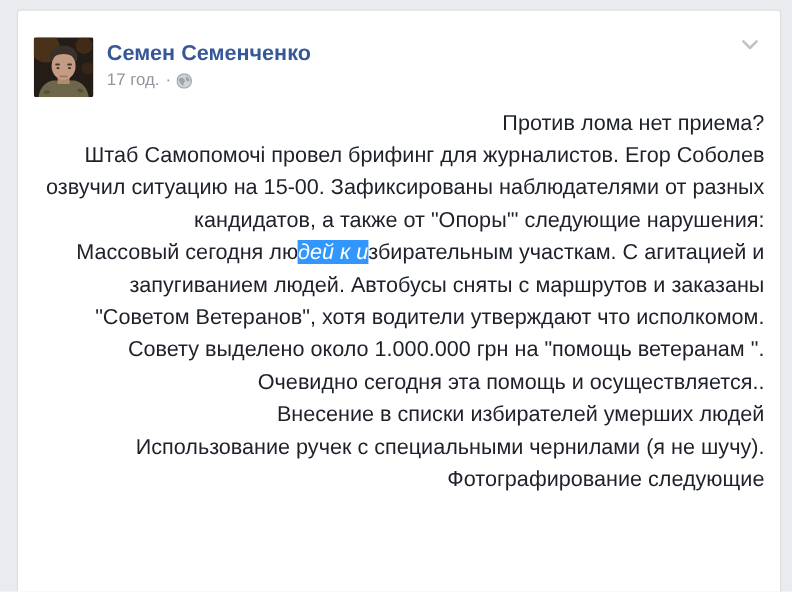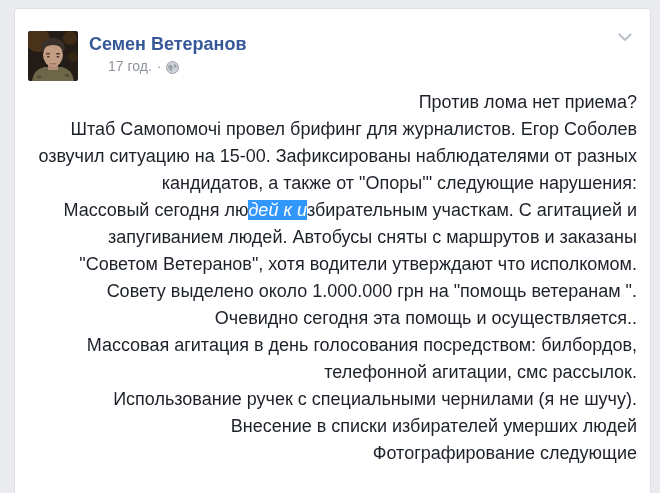--- a/index.html
+++ b/index.html
@@ -60,21 +60,20 @@
     display: flex;
     align-items: center;
     font-size: 14px;
     line-height: 19px;
     color: #90949c;
   }
   .timestamp {
     color: #90949c;
     text-decoration: none;
     cursor: pointer;
-    margin-left: 19px;
   }
   .meta-sep {
     margin: 0 5px;
   }
   .globe {
     display: inline-flex;
     align-items: center;
     margin-top: 1px;
   }
   .menu-btn {
@@ -128,21 +127,21 @@
         <path d="M14 20 Q15 10 25 10 Q35 10 36 20 Q33 14 25 14 Q17 14 14 20 Z" fill="#39302a"></path>
         <rect x="18" y="22" width="4" height="1.6" rx="0.8" fill="#4a3b30"></rect>
         <rect x="28" y="22" width="4" height="1.6" rx="0.8" fill="#4a3b30"></rect>
         <rect x="19" y="25" width="2.6" height="1.4" rx="0.7" fill="#3c3029"></rect>
         <rect x="28.6" y="25" width="2.6" height="1.4" rx="0.7" fill="#3c3029"></rect>
         <rect x="21.5" y="32" width="7" height="1.4" rx="0.7" fill="#9c7862"></rect>
       </svg>
     </a>
 
     <div class="header-text">
-      <a class="author">Семен Ветеранов</a>
+      <a class="author">Семен Семенченко</a>
       <div class="meta">
         <a class="timestamp">17 год.</a>
         <span class="meta-sep">·</span>
         <span class="globe">
           <svg width="13" height="13" viewBox="0 0 13 13" xmlns="http://www.w3.org/2000/svg">
             <circle cx="6.5" cy="6.5" r="6" fill="#cfd3d8" stroke="#9da3ab" stroke-width="1"></circle>
             <path d="M2 5 Q4 3 6 4.5 Q8 6 6.5 7.5 Q5 9 6.5 10.5 Q4 10 3 8 Q2 6.5 2 5 Z" fill="#9da3ab"></path>
             <path d="M8 2.5 Q10.5 3.5 11 6 Q10 7.5 8.8 6.5 Q7.6 5.5 8 4 Z" fill="#9da3ab"></path>
           </svg>
         </span>
@@ -154,19 +153,18 @@
         <path d="M1.5 1.5 L7 7 L12.5 1.5" fill="none" stroke="#bec3c9" stroke-width="2.2" stroke-linecap="round" stroke-linejoin="round"></path>
       </svg>
     </button>
 
   </div>
 
   <div class="post-content">
     <p>Против лома нет приема?
 Штаб Самопомочі провел брифинг для журналистов. Егор Соболев озвучил ситуацию на 15-00. Зафиксированы наблюдателями от разных кандидатов, а также от "Опоры'" следующие нарушения:</p>
     <p><span>Массовый сегодня лю</span><span class="sel">дей к и</span><span>збирательным участкам. С агитацией и запугиванием людей. Автобусы сняты с маршрутов и заказаны "Советом Ветеранов", хотя водители утверждают что исполкомом. Совету выделено около 1.000.000 грн на "помощь ветеранам ". Очевидно сегодня эта помощь и осуществляется..</span></p>
-    <p>Массовая агитация в день голосования посредством: билбордов, телефонной агитации, смс рассылок.</p>
+    <p>Внесение в списки избирателей умерших людей</p>
     <p>Использование ручек с специальными чернилами (я не шучу).</p>
-    <p>Внесение в списки избирателей умерших людей</p>
     <p>Фотографирование следующие</p>
   </div>
 
 </div>
 
 </body></html>

